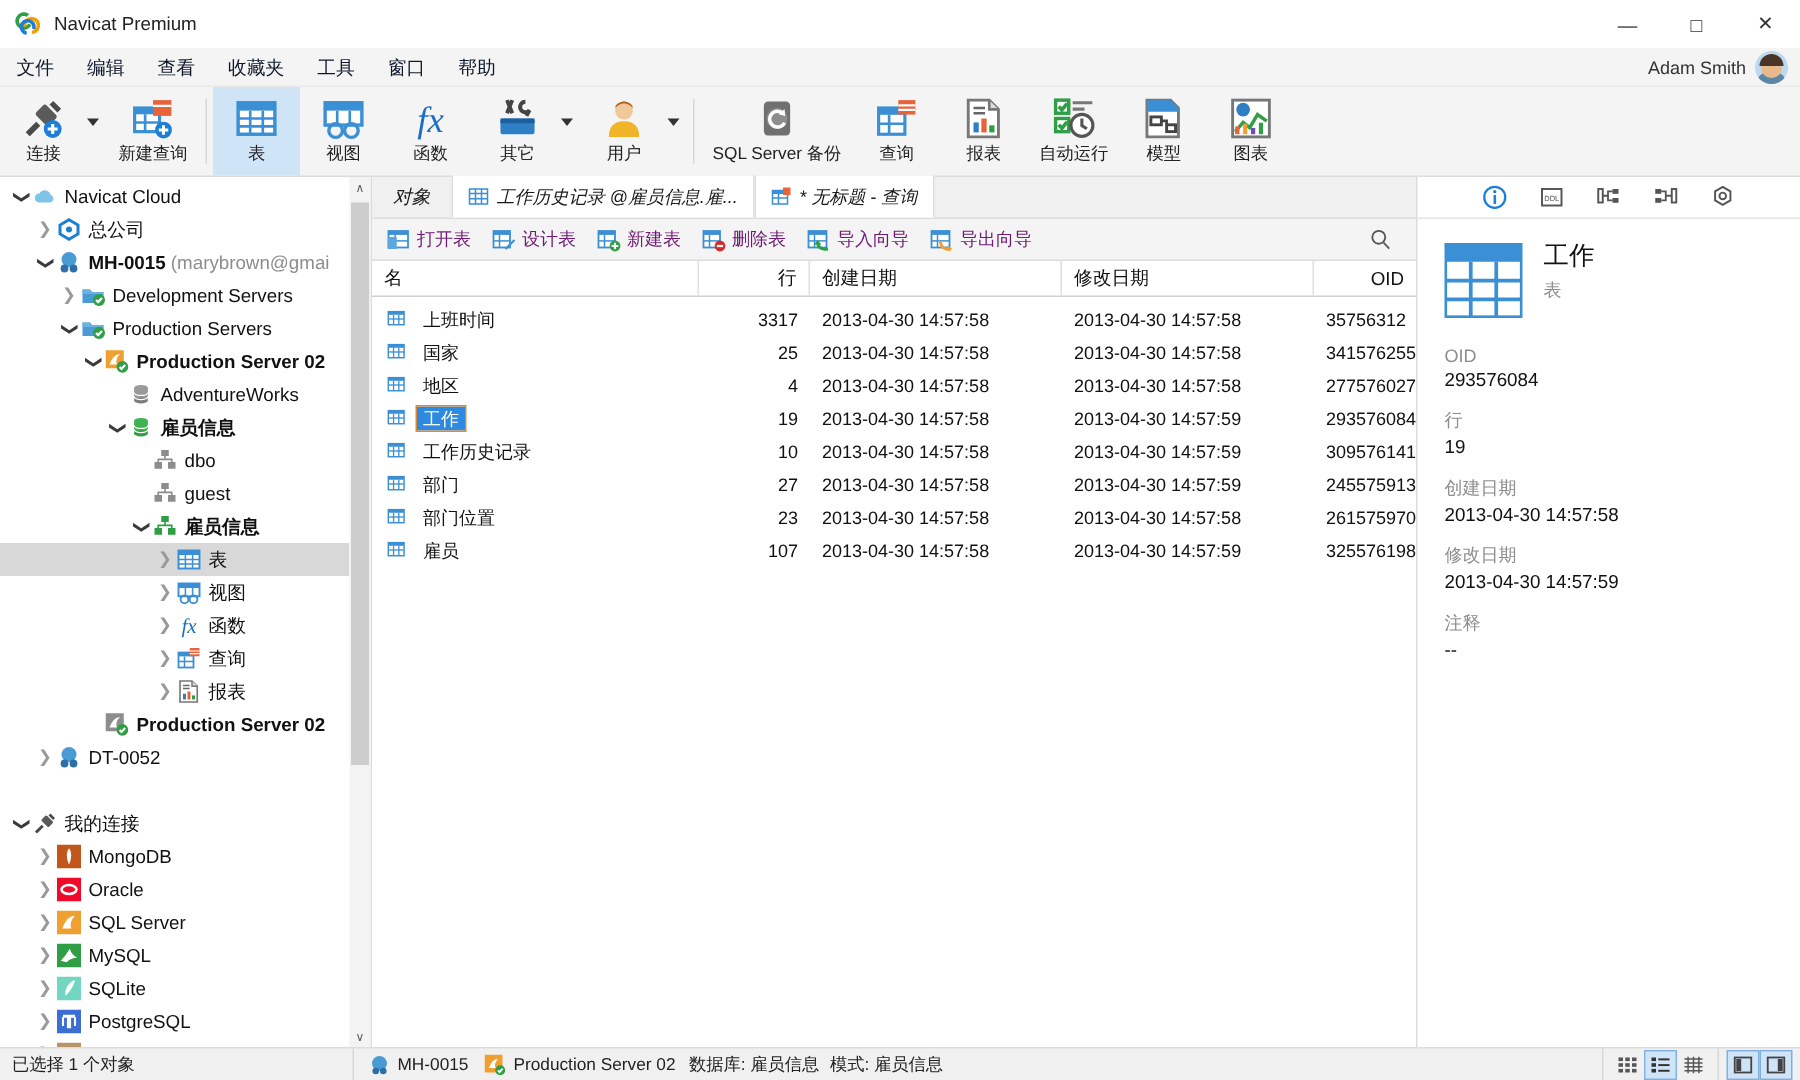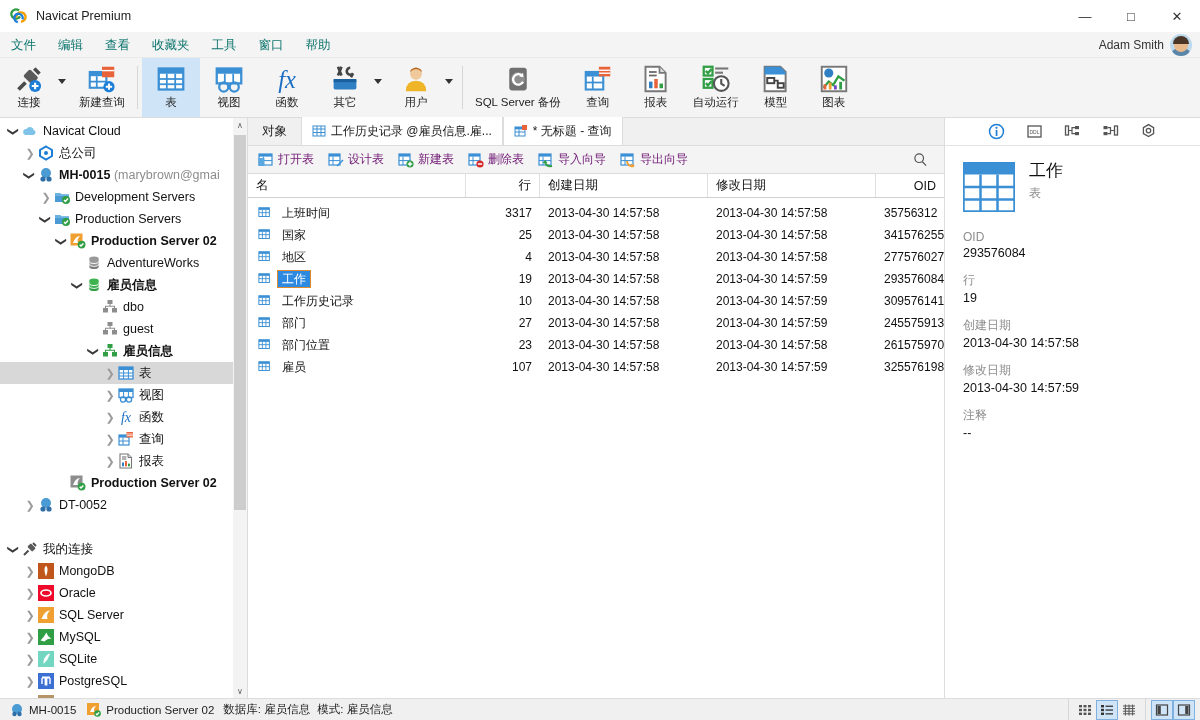--- a/index.html
+++ b/index.html
@@ -18,21 +18,21 @@
               border-bottom:0px solid #e2e2e2; flex:none;justify-content:center; }
   .titlebar .logo { width:18px; height:18px; margin-left:10px; margin-right:8px; position:relative; flex:none;}
   .titlebar .title { font-size:12.5px; color:#222; }
   .winbtns { margin-left:auto; display:flex; height:32px; }
   .winbtn { width:46px; height:32px; display:flex; align-items:center; justify-content:center;
             font-size:13px; color:#333; }
 
   
   .menubar { height:26px; background:#f4f4f4; display:flex; align-items:center; flex:none;
              border-bottom:1px solid #eaeaea; position:relative; }
-  .menu-item { padding:0 11px; height:26px; line-height:26px; font-size:12.5px; color:#0f766e; }
+  .menu-item { padding:0 11px; height:26px; line-height:26px; font-size:12.5px; color:#0f172a; }
   .user-area { margin-left:auto; display:flex; align-items:center; gap:6px; padding-right:8px; }
   .user-name { font-size:12px; color:#333; }
   .avatar { width:22px; height:22px; border-radius:50%; overflow:hidden; position:relative;
             background:#bcd9ee; flex:none; }
   .avatar .face { position:absolute; left:4px; top:4px; width:14px; height:14px; border-radius:50%;
                   background:#e8b98d; }
   .avatar .hair { position:absolute; left:3px; top:2px; width:16px; height:8px; border-radius:8px 8px 0 0;
                   background:#4a3526; }
   .avatar .body { position:absolute; left:1px; bottom:0; width:20px; height:8px; border-radius:10px 10px 0 0;
                   background:#5b86a8; }
@@ -70,21 +70,21 @@
 
   .tree-scroll { width:14px; background:#f3f3f3; position:relative; flex:none; }
   .ts-arrow { height:14px; display:flex; align-items:center; justify-content:center;
               font-size:8px; color:#606060; }
   .ts-arrow.bot { position:absolute; bottom:0; left:0; right:0; }
   .ts-thumb { position:absolute; left:1px; width:12px; background:#cdcdcd; }
 
   
   .center { flex:1; display:flex; flex-direction:column; min-width:0; background:#fff; }
   .tabbar { height:28px; background:#f0f0f0; display:flex; align-items:flex-end; flex:none;
-            border-bottom:1px solid #dcdcdc; }
+            border-bottom:1px solid #dcdcdc;font-style:italic; }
   .tab-static { padding:0 14px; height:28px; line-height:28px; font-size:12.5px; color:#1a1a1a; }
   .tab { height:28px; display:flex; align-items:center; gap:5px; padding:0 10px; background:#ffffff;
          border-left:1px solid #dcdcdc; border-right:1px solid #dcdcdc; font-size:12px; max-width:260px;
          overflow:hidden; }
   .tab .tname { white-space:nowrap; overflow:hidden; text-overflow:ellipsis; }
 
   .objbar { height:28px; background:#f4f4f4; display:flex; align-items:center; gap:2px; flex:none;
             border-bottom:1px solid #dcdcdc; padding:0 4px; }
   .ob-btn { display:flex; align-items:center; gap:4px; padding:3px 6px; font-size:12px; color:#701a75; }
   .ob-search { margin-left:auto; padding-right:12px; display:flex; align-items:center; }
@@ -1083,20 +1083,21 @@
             <div class="fld">
               <div class="k">注释</div>
               <div class="v">--</div>
             </div>
           </div>
       </div>
     </div>
   </div>
 
   <div class="status">
+    <div class="st-left">已选择 1 个对象</div>
     <div class="st-mid">
       <span>
         <svg width="14" height="14" viewBox="0 0 14 14">
           <circle cx="7" cy="6" r="5" fill="#4a9ad4"></circle>
           <circle cx="4.5" cy="11" r="2.2" fill="#2f6fa8"></circle>
           <circle cx="9.5" cy="11" r="2.2" fill="#2f6fa8"></circle>
         </svg>
       </span>
       <span>MH-0015</span>
       <span style="margin-left:6px;">

